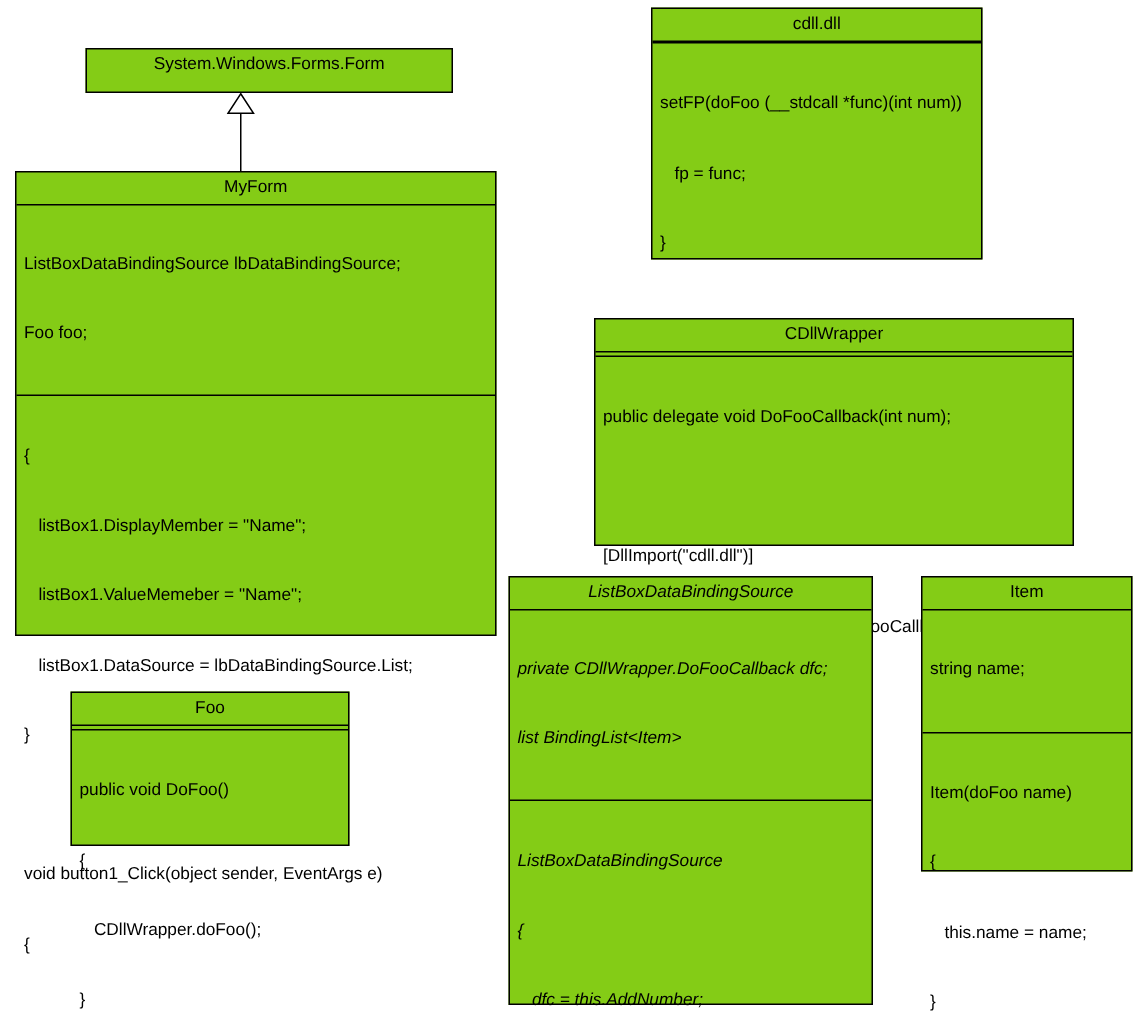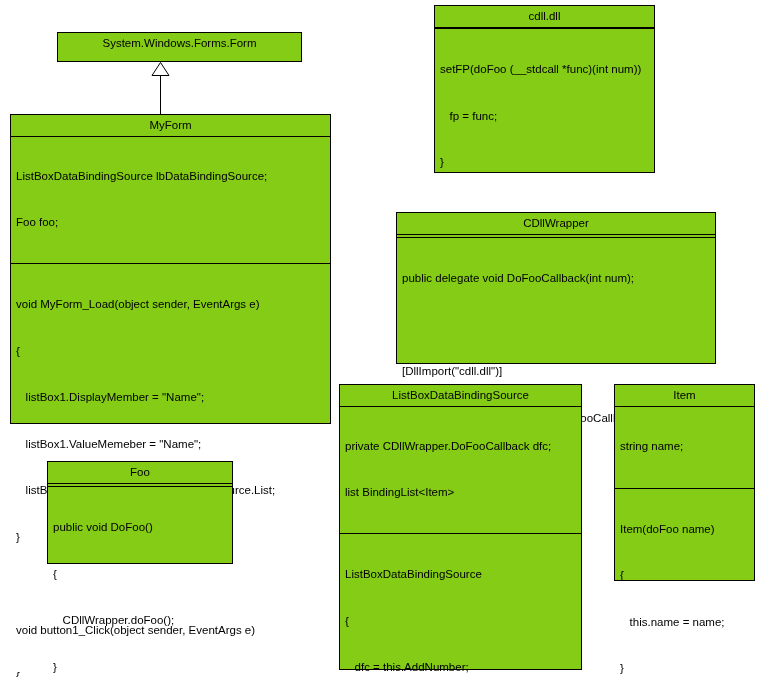--- a/index.html
+++ b/index.html
@@ -80,21 +80,20 @@
 
   <div class="uml-class" style="left:10px; top:114px; width:321px; height:310px;">
     <div class="uml-header">MyForm</div>
     <div class="sep"></div>
     <div class="uml-compartment tight">
       <div class="code-line">ListBoxDataBindingSource lbDataBindingSource;</div>
       <div class="code-line">Foo foo;</div>
     </div>
     <div class="sep"></div>
     <div class="uml-compartment">
-      <div class="code-line">void MyForm_Load(object sender, EventArgs e)</div>
       <div class="code-line">{</div>
       <div class="code-line">   listBox1.DisplayMember = "Name";</div>
       <div class="code-line">   listBox1.ValueMemeber = "Name";</div>
       <div class="code-line">   listBox1.DataSource = lbDataBindingSource.List;</div>
       <div class="code-line">}</div>
       <div class="code-line"></div>
       <div class="code-line">void button1_Click(object sender, EventArgs e)</div>
       <div class="code-line">{</div>
       
       
@@ -139,21 +138,21 @@
       <div class="code-line">public delegate void DoFooCallback(int num);</div>
       <div class="code-line"></div>
       <div class="code-line">[DllImport("cdll.dll")]</div>
       <div class="code-line">public static extern void setFP(DoFooCallback dfc);</div>
       <div class="code-line"></div>
       <div class="code-line">[DllImport("cdll.dll")]</div>
       <div class="code-line">public static extern void doFoo();</div>
     </div>
   </div>
 
-  <div class="uml-class" style="left:339px; top:384px; width:243px; height:286px;">
+  <div class="uml-class" style="left:339px; top:384px; width:243px; height:286px;font-style:italic;">
     <div class="uml-header">ListBoxDataBindingSource</div>
     <div class="sep"></div>
     <div class="uml-compartment tight">
       <div class="code-line">private CDllWrapper.DoFooCallback dfc;</div>
       <div class="code-line">list BindingList&lt;Item&gt;</div>
     </div>
     <div class="sep"></div>
     <div class="uml-compartment">
       <div class="code-line">ListBoxDataBindingSource</div>
       <div class="code-line">{</div>

